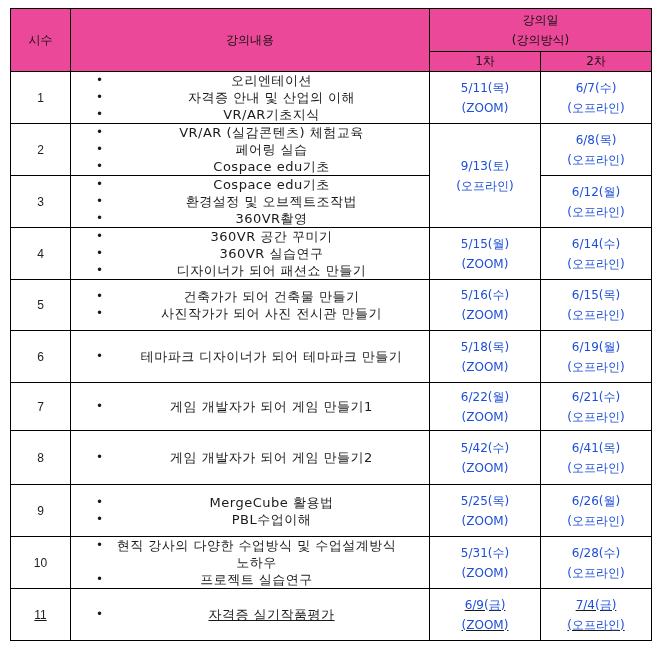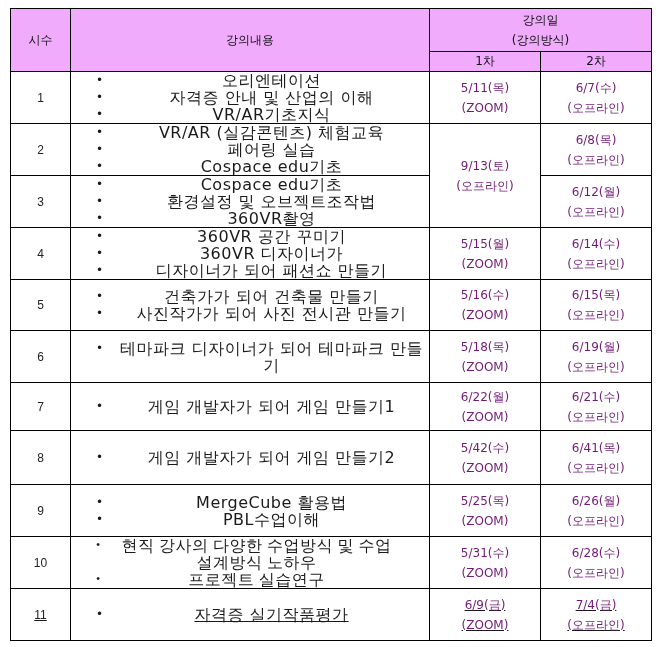--- a/index.html
+++ b/index.html
@@ -25,21 +25,21 @@
     }
     table.schedule td, table.schedule th {
       border: 1px solid #000;
       padding: 0;
       font-weight: normal;
       font-size: 12px;
       text-align: center;
       vertical-align: middle;
     }
     table.schedule th {
-      background: #f0abfc;
+      background: #ec4899;
       color: #111;
     }
     th.h-num, th.h-content { font-size: 12.5px; }
     th.h-date { font-size: 12.5px; line-height: 20px; }
     th.h-sub { font-size: 12.5px; }
     col.c1 { width: 60px; }
     col.c2 { width: 359px; }
     col.c3 { width: 111px; }
     col.c4 { width: 111px; }
 
@@ -53,35 +53,35 @@
       padding-left: 0;
     }
     ul.items {
       list-style: none;
       margin: 0;
       padding: 0 0 0 25px;
     }
     ul.items li {
       position: relative;
       padding-left: 18px;
-      font-size: 16px;
+      font-size: 13px;
       line-height: 17px;
       letter-spacing: 0.5px;
     }
     ul.items li::before {
       content: "•";
       position: absolute;
       left: 0;
       top: 0;
       font-size: 12px;
     }
     td.date {
       font-size: 12.5px;
       line-height: 20px;
-      color: #701a75;
+      color: #1d4ed8;
       margin-top: 16px;
     }
     td.date .d-line { display: block; }
   </style>
 </head>
 <body>
 
 <table class="schedule">
   <colgroup>
     <col class="c1">
@@ -156,21 +156,21 @@
         <span class="d-line">6/12(월)</span>
         <span class="d-line">(오프라인)</span>
       </td>
     </tr>
 
     <tr style="height:52px;">
       <td class="num">4</td>
       <td class="content">
         <ul class="items">
           <li>360VR 공간 꾸미기</li>
-          <li>360VR 디자이너가</li>
+          <li>360VR 실습연구</li>
           <li>디자이너가 되어 패션쇼 만들기</li>
         </ul>
       </td>
       <td class="date">
         <span class="d-line">5/15(월)</span>
         <span class="d-line">(ZOOM)</span>
       </td>
       <td class="date">
         <span class="d-line">6/14(수)</span>
         <span class="d-line">(오프라인)</span>
@@ -260,21 +260,21 @@
       </td>
       <td class="date">
         <span class="d-line">6/26(월)</span>
         <span class="d-line">(오프라인)</span>
       </td>
     </tr>
 
     <tr style="height:51px;">
       <td class="num">10</td>
       <td class="content">
-        <ul class="items" style="padding-right:30px;font-family:Liberation Serif, serif;">
+        <ul class="items" style="padding-right:30px;">
           <li>현직 강사의 다양한 수업방식 및 수업설계방식 노하우</li>
           <li>프로젝트 실습연구</li>
         </ul>
       </td>
       <td class="date">
         <span class="d-line">5/31(수)</span>
         <span class="d-line">(ZOOM)</span>
       </td>
       <td class="date">
         <span class="d-line">6/28(수)</span>

